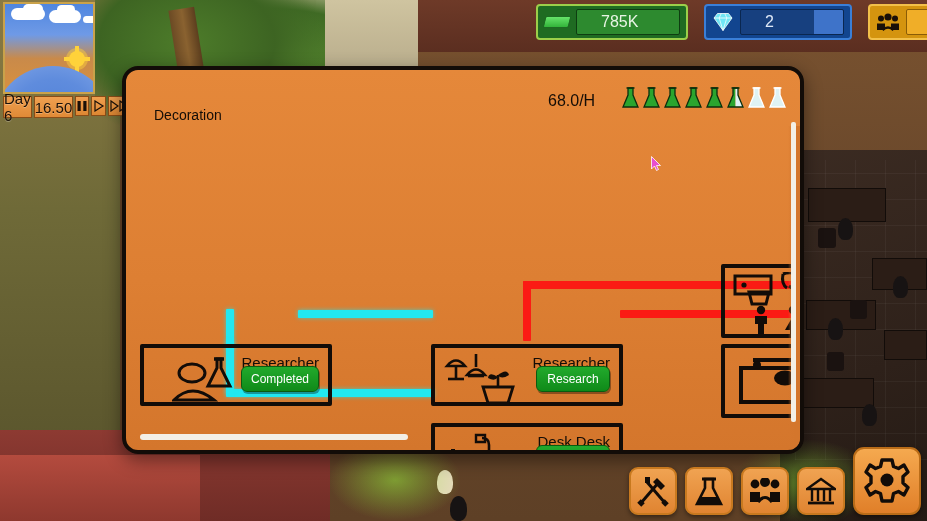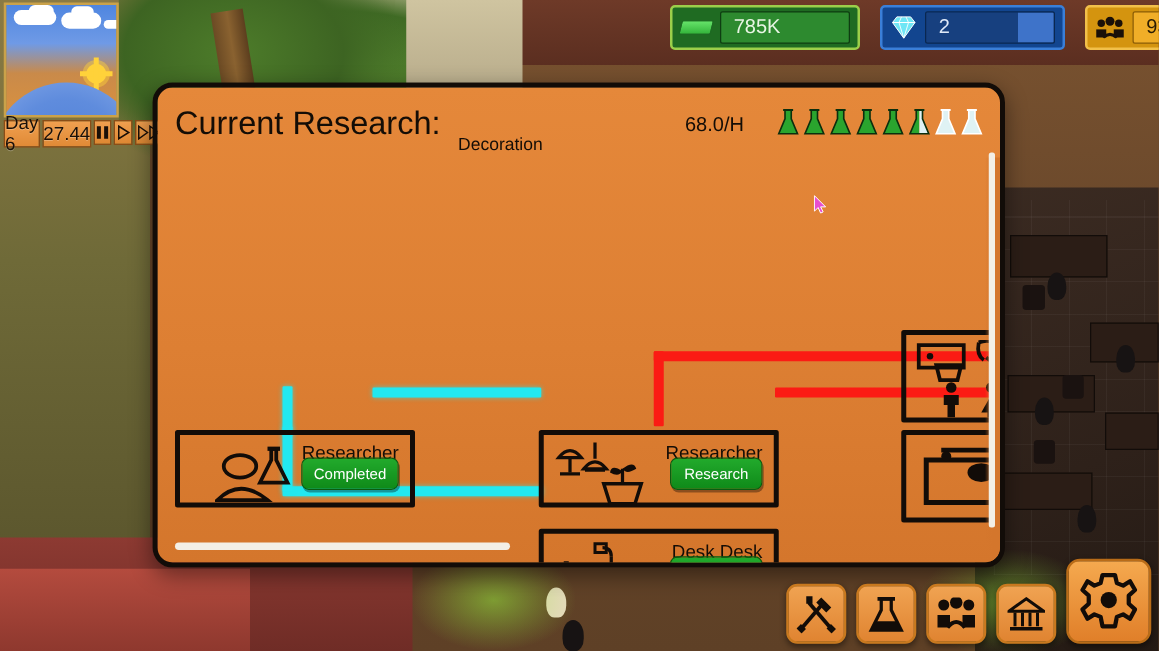--- a/index.html
+++ b/index.html
@@ -131,21 +131,21 @@
   #hud { position:absolute; left:536px; top:4px; display:flex; gap:16px; }
   .hud-box {
     height:36px; border-radius:4px; display:flex; align-items:center;
     padding:0 6px; gap:6px;
   }
   .hud-money { width:152px; background:#1f6b22; border:2px solid #9ccf4a; }
   .hud-gem   { width:148px; background:#12458f; border:2px solid #3a7fd8; }
   .hud-ppl   { width:116px; background:#d4940f; border:2px solid #f2c04a; }
   .hud-fill {
     flex:1; height:26px; border-radius:2px; display:flex; align-items:center;
-    padding-left:10px; font-size:16px; color:#e9e9e9;
+    padding-left:24px; font-size:16px; color:#e9e9e9;
   }
   .hud-money .hud-fill { background:#2d8a2f; border:1px solid #0e3d11; color:#e8f5e4; }
   .hud-gem .hud-fill   {
     background:linear-gradient(90deg,#17407f 0%,#17407f 72%,#3e73c9 72%,#3e73c9 100%);
     border:1px solid #0a2750; color:#dfe9f8;
   }
   .hud-ppl .hud-fill   { background:#f0ae28; border:1px solid #8a5c06; color:#2a1c02; }
   .icon-money-bar {
     width:26px; height:12px; background:linear-gradient(180deg,#66e36a,#33b43a);
     border:1px solid #1d6a22; border-radius:2px; transform:skewX(-14deg);
@@ -288,21 +288,21 @@
   <div class="mm-cloud" style="left:18px;top:0px;width:20px;height:10px;"></div>
   <div class="mm-cloud" style="left:44px;top:6px;width:32px;height:13px;"></div>
   <div class="mm-cloud" style="left:52px;top:1px;width:18px;height:9px;"></div>
   <div class="mm-cloud" style="left:78px;top:12px;width:14px;height:7px;"></div>
   <div class="mm-sun"></div>
   <div class="mm-hill"></div>
 </div>
 
 <div id="timepanel">
   <div class="tp-row">Day 6</div>
-  <div class="tp-row">27.44</div>
+  <div class="tp-row">16.50</div>
   <div class="tp-controls">
     <div class="tp-btn">
       <svg width="12" height="12" viewBox="0 0 12 12">
         <rect x="1.5" y="1" width="3.2" height="10" fill="#1a1008"></rect>
         <rect x="7.3" y="1" width="3.2" height="10" fill="#1a1008"></rect>
       </svg>
     </div>
     <div class="tp-btn">
       <svg width="13" height="12" viewBox="0 0 13 12">
         <path d="M3 1 L11 6 L3 11 Z" fill="none" stroke="#1a1008" stroke-width="1.2"></path>
@@ -339,21 +339,20 @@
       <rect x="15" y="10.5" width="8" height="6.5" fill="#1a1008"></rect>
       <path d="M6.5 17 Q12 12 17.5 17" fill="none" stroke="#1a1008" stroke-width="2.4"></path>
     </svg>
     <div class="hud-fill">93</div>
   </div>
 </div>
 
 <div id="panel">
 
   <div id="panel-header">
-    <span id="title-main">Current Research:</span>
     <span id="title-sub">Decoration</span>
   </div>
 
   <div id="rate">68.0/H</div>
 
   <div id="flasks">
 
     <svg class="flask" viewBox="0 0 19 24">
       <path d="M7 2 L7 9 L2 21 L17 21 L12 9 L12 2 Z" fill="#2aa52e" stroke="#0c2f0d" stroke-width="1.3"></path>
       <path d="M5.5 2 L13.5 2" stroke="#0c2f0d" stroke-width="1.6"></path>

